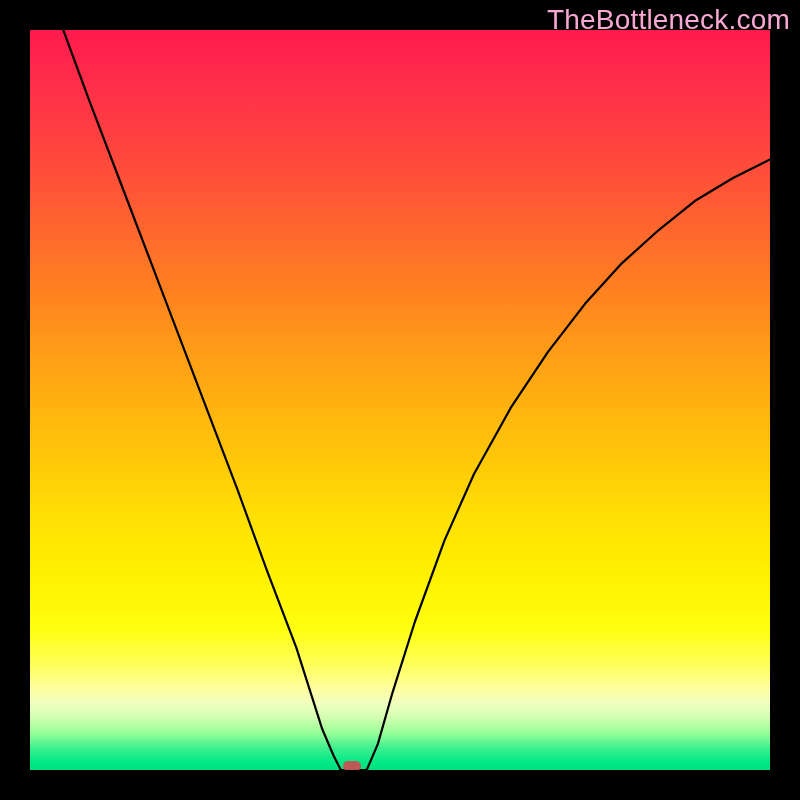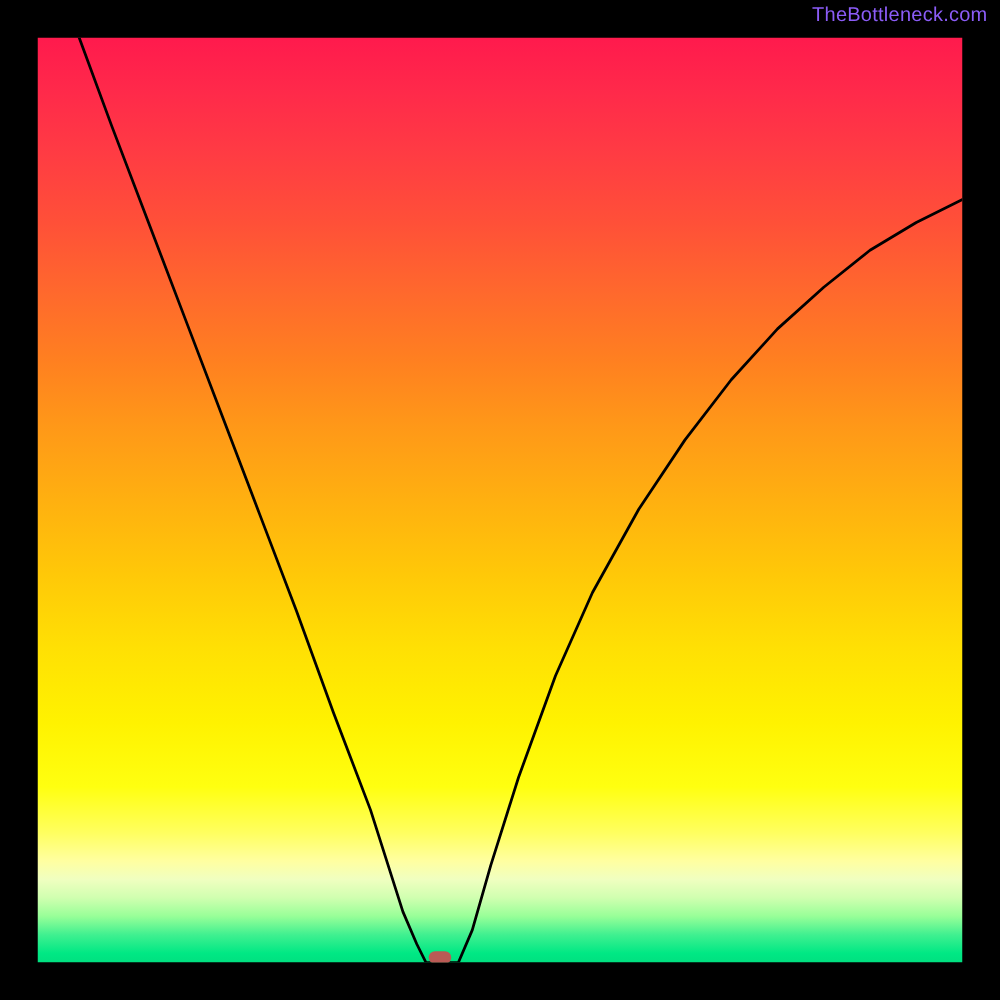--- a/index.html
+++ b/index.html
@@ -64,22 +64,22 @@
     position: absolute;
     width: 18px;
     height: 10px;
     border-radius: 5px;
     transform: translate(-50%, -50%);
   }
   .watermark {
     position: absolute;
     top: 4px;
     right: 10px;
-    color: #8b5cf6;
-    font-size: 16px;
+    color: #f9a8d4;
+    font-size: 28px;
     font-weight: 500;
     letter-spacing: 0.2px;
   }
 </style>
 </head>
 <body>
 
 <div class="frame">
   <div class="plot-area">
     <div class="gradient-bg"></div>

